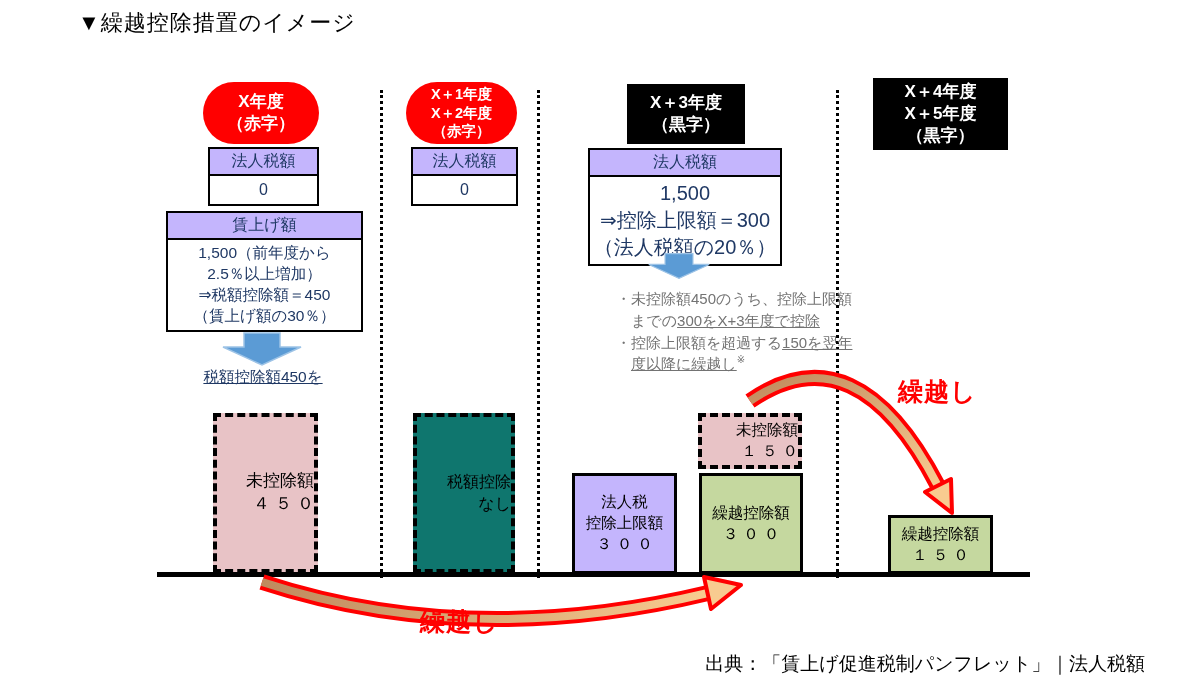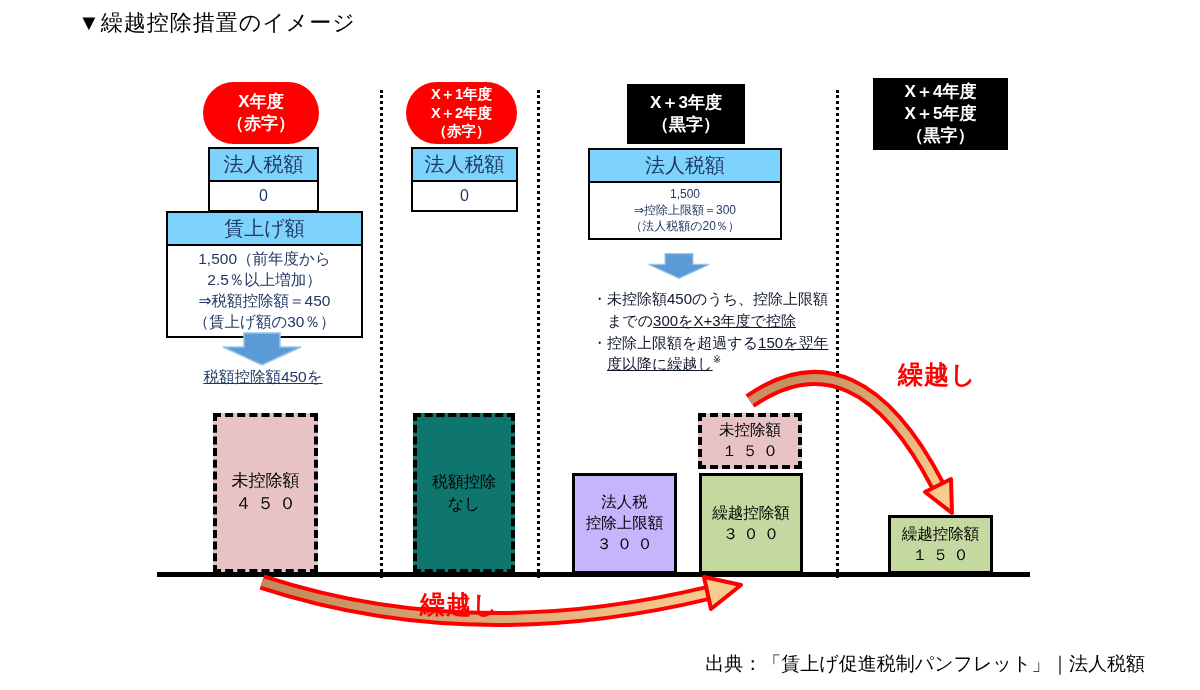--- a/index.html
+++ b/index.html
@@ -6,34 +6,34 @@
   .canvas{position:relative;width:1200px;height:690px;background:#fff;overflow:hidden;
           font-family:"Liberation Sans","DejaVu Sans",sans-serif;color:#000;}
   .abs{position:absolute;}
   .title{left:78px;top:8px;font-size:22px;font-weight:normal;letter-spacing:1px;}
   .sep{top:90px;height:488px;width:0;border-left:3px dotted #000;}
   .yh{display:flex;flex-direction:column;justify-content:center;align-items:center;
       text-align:center;color:#fff;font-weight:bold;line-height:1.3;}
   .yh.red{background:#ff0000;border-radius:31px;}
   .yh.black{background:#000000;}
   .vbox{border:2px solid #000;background:#fff;text-align:center;color:#1f3864;}
-  .vbox .hd{background:#7dd3fc;border-bottom:2px solid #000;font-size:20px;padding:2px 0;}
+  .vbox .hd{background:#c4b5fd;border-bottom:2px solid #000;font-size:16px;padding:2px 0;}
   .vbox .bd{font-size:16px;padding:3px 2px;line-height:1.35;}
   .vbox .b{font-weight:normal;}
   .note{color:#1f3864;text-align:center;font-size:15.5px;line-height:1.35;}
   .u{text-decoration:underline;}
   sup{font-size:10px;}
-  .bullets{color:#0f172a;font-size:15px;line-height:1.45;text-align:left;}
+  .bullets{color:#737373;font-size:15px;line-height:1.45;text-align:left;margin-left:24px;}
   .bar{display:flex;flex-direction:column;justify-content:center;align-items:center;
        text-align:center;line-height:1.35;}
   .bar .num{letter-spacing:5px;margin-right:-5px;}
-  .dashed{border:4px dashed #000;}
+  .dashed{border:4px dashed #000;align-items:flex-end;}
   .solid{border:3px solid #000;}
   .ground{background:#000;}
-  .redlabel{color:#ff0000;font-weight:bold;font-size:25px;letter-spacing:1px;}
+  .redlabel{color:#ff0000;font-weight:bold;font-size:25px;letter-spacing:1px;margin-top:17px;}
   .source{font-size:19px;color:#000;text-align:right;}
   svg{display:block;}
   .overlay{left:0;top:0;pointer-events:none;}
 </style>
 </head>
 <body>
 
 <div class="canvas">
 
   <div class="abs title">▼繰越控除措置のイメージ</div>
@@ -91,21 +91,21 @@
     <div>なし</div>
   </div>
 
   <div class="abs yh black" style="left:627px;top:84px;width:118px;height:60px;font-size:17px">
     <div>X＋3年度</div>
     <div>（黒字）</div>
   </div>
 
   <div class="abs vbox" style="left:588px;top:148px;width:190px">
     <div class="hd">法人税額</div>
-    <div class="bd" style="font-size:12px">
+    <div class="bd" style="font-size:20px">
       <div>1,500</div>
       <div class="b">⇒控除上限額＝300</div>
       <div>（法人税額の20％）</div>
     </div>
   </div>
 
   <svg class="abs" style="left:648px;top:249px" width="62" height="34" viewBox="0 0 80 34">
     <polygon points="22,1 58,1 58,15 79,15 40,33 1,15 22,15" fill="#5b9bd5" stroke="#9dc3e6" stroke-width="1.5"></polygon>
   </svg>
 

